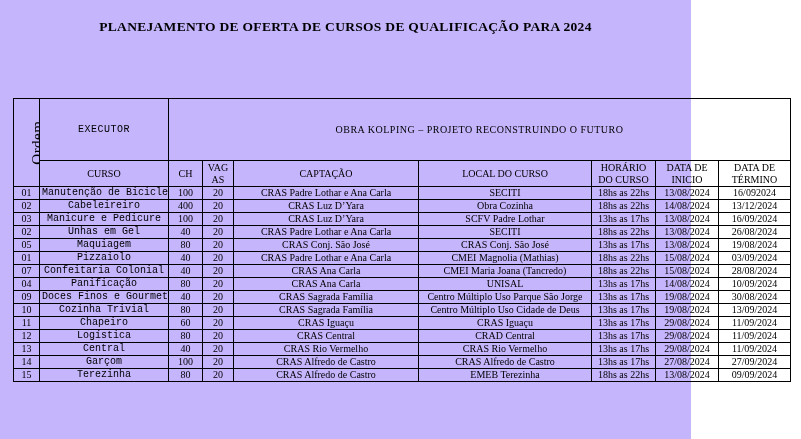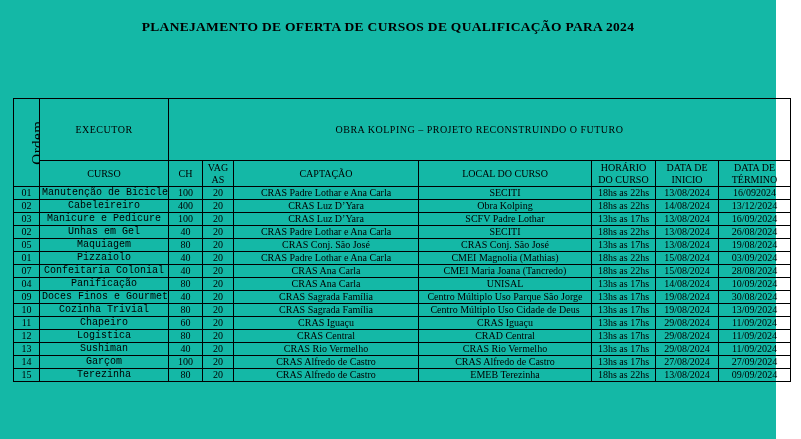--- a/index.html
+++ b/index.html
@@ -7,23 +7,23 @@
     padding: 0;
     background: #ffffff;
     width: 801px;
     height: 439px;
     overflow: hidden;
     font-family: "Liberation Serif", serif;
     color: #000000;
   }
   .page {
     position: relative;
-    width: 776px;
+    width: 691px;
     height: 439px;
-    background: #14b8a6;
+    background: #c4b5fd;
   }
   .doc-title {
     position: absolute;
     top: 19px;
     left: 0;
     width: 100%;
     text-align: center;
     font-size: 13.5px;
     font-weight: bold;
     letter-spacing: 0.3px;
@@ -57,20 +57,21 @@
     transform: rotate(-90deg);
     white-space: nowrap;
     font-size: 15px;
     letter-spacing: 0.5px;
   }
   td.executor-head {
     text-align: left;
     padding-left: 10px;
     font-size: 14px;
     letter-spacing: 0.5px;
+    font-family: Liberation Mono, monospace;
   }
   td.project-head {
     font-size: 16px;
     letter-spacing: 0.5px;
   }
   td.vagas-head {
     word-break: break-all;
     padding: 0 4px;
   }
   td.curso-data {
@@ -130,21 +131,21 @@
     <td>18hs as 22hs</td>
     <td>13/08/2024</td>
     <td>16/092024</td>
   </tr>
         <tr class="data-row">
     <td>02</td>
     <td class="curso-data">Cabeleireiro</td>
     <td>400</td>
     <td>20</td>
     <td>CRAS Luz D’Yara</td>
-    <td>Obra Kolping</td>
+    <td>Obra Cozinha</td>
     <td>18hs as 22hs</td>
     <td>14/08/2024</td>
     <td>13/12/2024</td>
   </tr>
         <tr class="data-row">
     <td>03</td>
     <td class="curso-data">Manicure e Pedicure</td>
     <td>100</td>
     <td>20</td>
     <td>CRAS Luz D’Yara</td>
@@ -247,21 +248,21 @@
     <td>80</td>
     <td>20</td>
     <td>CRAS Central</td>
     <td>CRAD Central</td>
     <td>13hs as 17hs</td>
     <td>29/08/2024</td>
     <td>11/09/2024</td>
   </tr>
         <tr class="data-row">
     <td>13</td>
-    <td class="curso-data">Sushiman</td>
+    <td class="curso-data">Central</td>
     <td>40</td>
     <td>20</td>
     <td>CRAS Rio Vermelho</td>
     <td>CRAS Rio Vermelho</td>
     <td>13hs as 17hs</td>
     <td>29/08/2024</td>
     <td>11/09/2024</td>
   </tr>
         <tr class="data-row">
     <td>14</td>

